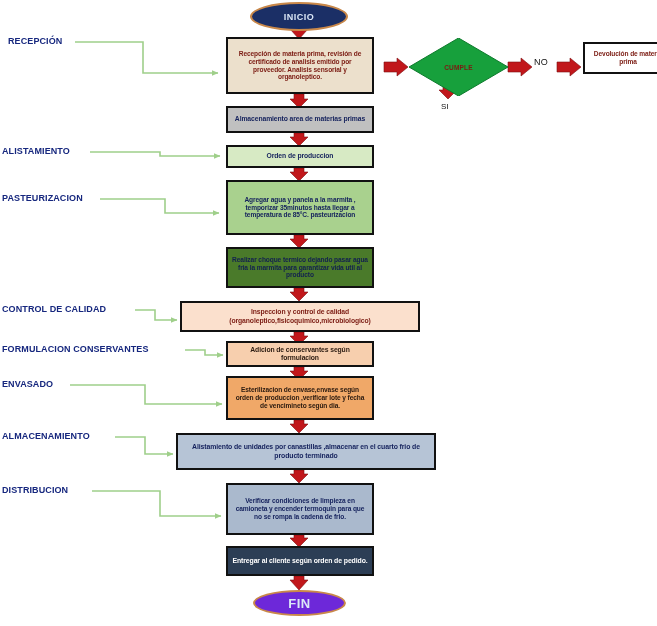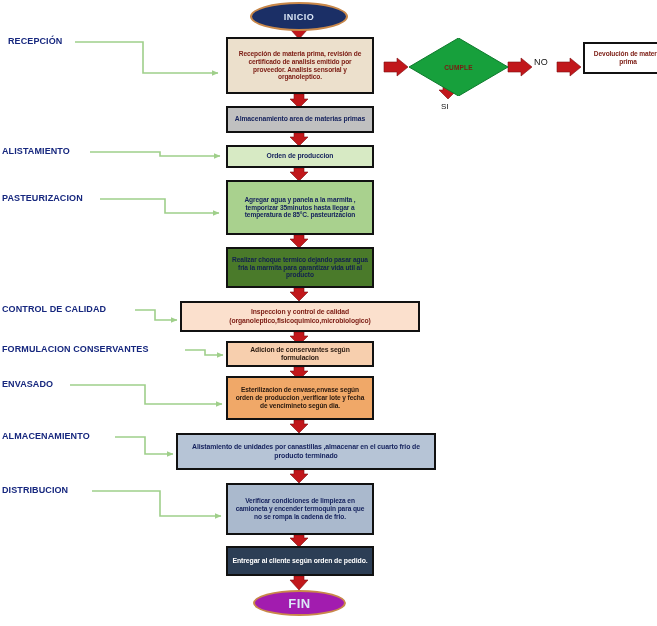--- a/index.html
+++ b/index.html
@@ -166,21 +166,21 @@
       <path d="M508,62 v10 h13 v4 l11,-9 l-11,-9 v4 z"></path>
 
       <path d="M557,62 v10 h13 v4 l11,-9 l-11,-9 v4 z"></path>
     </g>
   </svg>
 
   <div class="terminator" style="left: 250px; top: 2px; width: 98px; height: 29px; font-size: 9px; background: rgb(27, 47, 102); border-color: rgb(201, 136, 74); color: rgb(219, 231, 247);">
     <span>INICIO</span>
   </div>
 
-  <div class="terminator" style="left: 253px; top: 590px; width: 93px; height: 26px; font-size: 13px; background: #a21caf; border-color: rgb(201, 136, 74); color: rgb(219, 231, 247);">
+  <div class="terminator" style="left: 253px; top: 590px; width: 93px; height: 26px; font-size: 13px; background: #6d28d9; border-color: rgb(201, 136, 74); color: rgb(219, 231, 247);">
     <span>FIN</span>
   </div>
 
   <div class="diamond-wrap" style="left:409px; top:38px; width:99px; height:58px;">
     <svg class="diamond-shape" viewBox="0 0 99 58" preserveAspectRatio="none">
       <polygon points="49.5,0 99,29 49.5,58 0,29" fill="#17a03c" stroke="#0d7a2c" stroke-width="1"></polygon>
     </svg>
     <div class="diamond-label">CUMPLE</div>
   </div>
 

